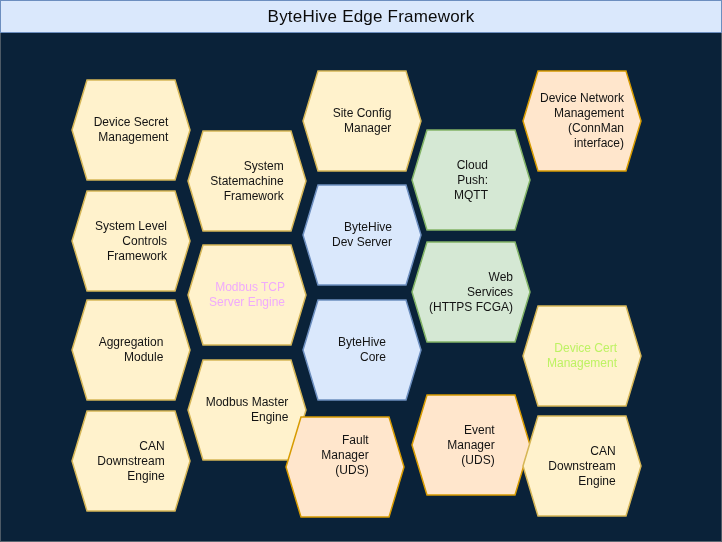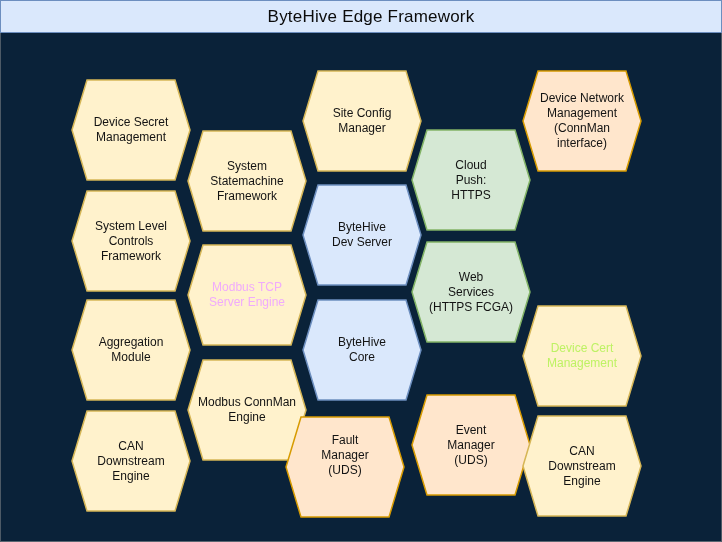--- a/index.html
+++ b/index.html
@@ -31,21 +31,21 @@
     background:var(--bg,#0a2239);
     border-left:1px solid #4d5a66;
     border-right:1px solid #4d5a66;
     border-bottom:1px solid #5a6671;
   }
   .hex{position:absolute;}
   .hex svg{position:absolute;left:0;top:0;display:block;}
   .hex-label{
     position:absolute;left:0;top:0;right:0;bottom:0;
     display:flex;align-items:center;justify-content:center;
-    text-align:center;
+    text-align:right;
     white-space:pre-line;
     font-size:12px;line-height:15px;
     color:#131313;
     padding:0 8px;
     box-sizing:border-box;
   }
 </style>
 </head>
 <body>
 
@@ -96,21 +96,21 @@
         <svg viewBox="0 0 120 102" width="120" height="102">
           <polygon points="1,51 16,1 104,1 119,51 104,101 16,101" fill="#fff2cc" stroke="#d6b656" stroke-width="1.5"></polygon>
         </svg>
         <div class="hex-label" style="color: #f0abfc;">Modbus TCP
 Server Engine</div>
       </div>
       <div class="hex" style="left: 186px; top: 326px; width: 120px; height: 102px;">
         <svg viewBox="0 0 120 102" width="120" height="102">
           <polygon points="1,51 16,1 104,1 119,51 104,101 16,101" fill="#fff2cc" stroke="#d6b656" stroke-width="1.5"></polygon>
         </svg>
-        <div class="hex-label" style="color: rgb(19, 19, 19);">Modbus ConnMan
+        <div class="hex-label" style="color: rgb(19, 19, 19);">Modbus Master
 Engine</div>
       </div>
       <div class="hex" style="left: 301px; top: 37px; width: 120px; height: 102px;">
         <svg viewBox="0 0 120 102" width="120" height="102">
           <polygon points="1,51 16,1 104,1 119,51 104,101 16,101" fill="#fff2cc" stroke="#d6b656" stroke-width="1.5"></polygon>
         </svg>
         <div class="hex-label" style="color: rgb(19, 19, 19);">Site Config
 Manager</div>
       </div>
       <div class="hex" style="left: 301px; top: 151px; width: 120px; height: 102px;">
@@ -134,21 +134,21 @@
         <div class="hex-label" style="color: rgb(19, 19, 19);">Fault
 Manager
 (UDS)</div>
       </div>
       <div class="hex" style="left: 410px; top: 96px; width: 120px; height: 102px;">
         <svg viewBox="0 0 120 102" width="120" height="102">
           <polygon points="1,51 16,1 104,1 119,51 104,101 16,101" fill="#d5e8d4" stroke="#82b366" stroke-width="1.5"></polygon>
         </svg>
         <div class="hex-label" style="color: rgb(19, 19, 19);">Cloud
 Push:
-HTTPS</div>
+MQTT</div>
       </div>
       <div class="hex" style="left: 410px; top: 208px; width: 120px; height: 102px;">
         <svg viewBox="0 0 120 102" width="120" height="102">
           <polygon points="1,51 16,1 104,1 119,51 104,101 16,101" fill="#d5e8d4" stroke="#82b366" stroke-width="1.5"></polygon>
         </svg>
         <div class="hex-label" style="color: rgb(19, 19, 19);">Web
 Services
 (HTTPS FCGA)</div>
       </div>
       <div class="hex" style="left: 410px; top: 327px; width: 120px; height: 102px; margin-top: 34px;">

